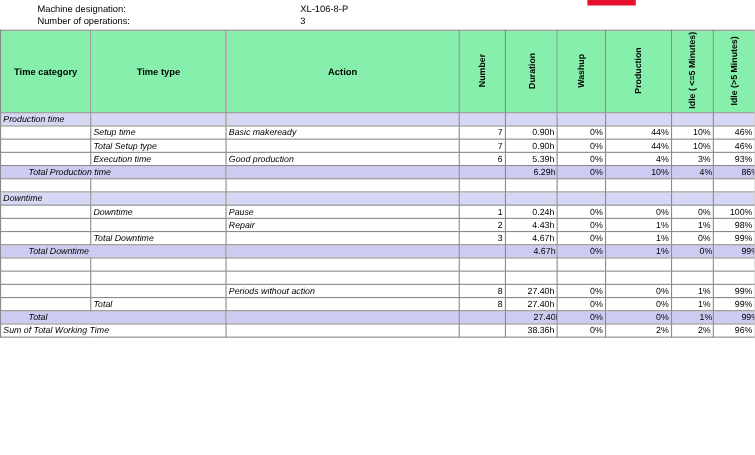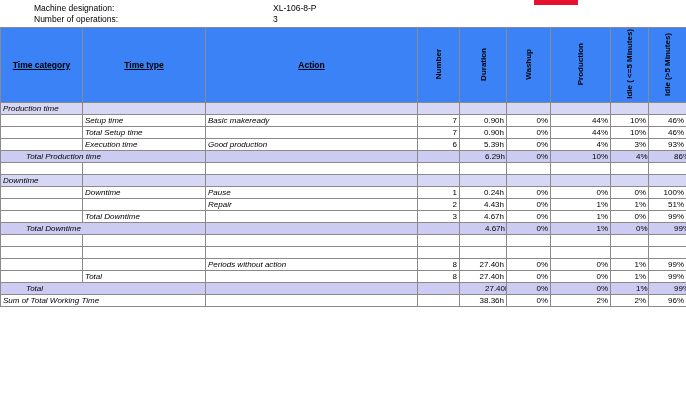--- a/index.html
+++ b/index.html
@@ -80,26 +80,25 @@
   col.c-action { width: 212px; }
   col.c-number { width: 42px; }
   col.c-duration { width: 47px; }
   col.c-washup { width: 44px; }
   col.c-prod { width: 60px; }
   col.c-idle5 { width: 38px; }
   col.c-idlegt5 { width: 38px; }
 
   
   tr.head td {
-    background: #3b82f6;
+    background: #86efac;
     text-align: center;
     font-weight: bold;
     font-size: 8.5px;
     height: 74px;
-    text-decoration: underline;
   }
   tr.head td.vert {
     font-size: 8px;
   }
   .vert-inner {
     writing-mode: vertical-rl;
     transform: rotate(180deg);
     display: inline-block;
     text-align: center;
     line-height: 9px;
@@ -180,21 +179,21 @@
       <td class="num">7</td>
       <td class="num">0.90h</td>
       <td class="num">0%</td>
       <td class="num">44%</td>
       <td class="num">10%</td>
       <td class="num">46%</td>
     </tr>
 
     <tr class="white">
       <td></td>
-      <td class="lbl pad-l">Total Setup time</td>
+      <td class="lbl pad-l">Total Setup type</td>
       <td class="lbl nb-top"></td>
       <td class="num">7</td>
       <td class="num">0.90h</td>
       <td class="num">0%</td>
       <td class="num">44%</td>
       <td class="num">10%</td>
       <td class="num">46%</td>
     </tr>
 
     <tr class="white">
@@ -259,21 +258,21 @@
 
     <tr class="white">
       <td></td>
       <td class="lbl pad-l nb-top"></td>
       <td class="lbl nb-top">Repair</td>
       <td class="num">2</td>
       <td class="num">4.43h</td>
       <td class="num">0%</td>
       <td class="num">1%</td>
       <td class="num">1%</td>
-      <td class="num">51%</td>
+      <td class="num">98%</td>
     </tr>
 
     <tr class="white">
       <td></td>
       <td class="lbl pad-l">Total Downtime</td>
       <td class="lbl"></td>
       <td class="num">3</td>
       <td class="num">4.67h</td>
       <td class="num">0%</td>
       <td class="num">1%</td>

